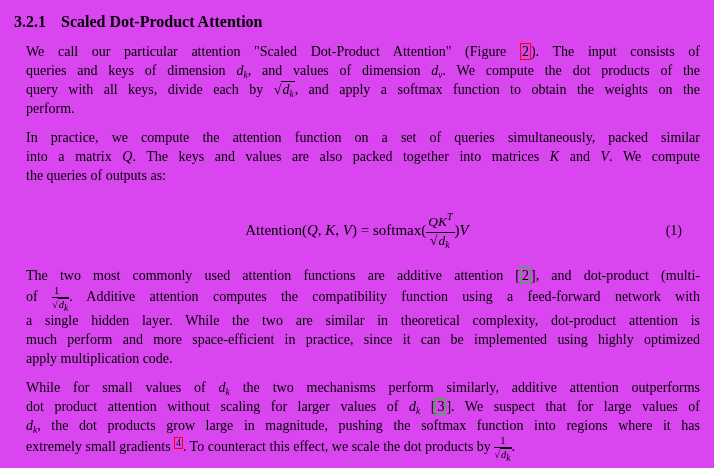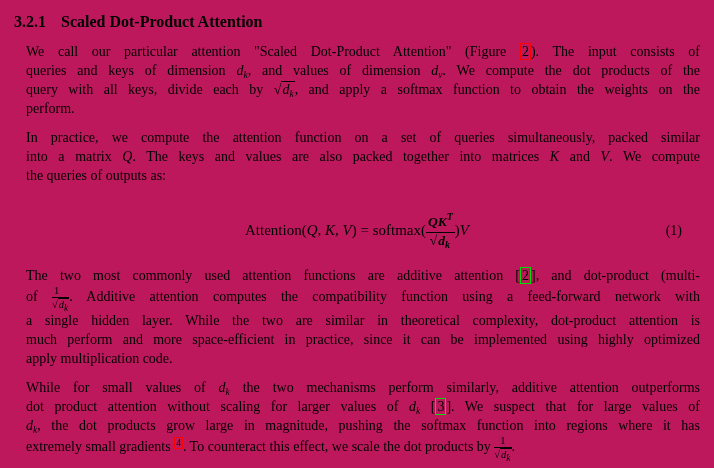--- a/index.html
+++ b/index.html
@@ -1,20 +1,20 @@
 <!DOCTYPE html>
 <html><head>
 <meta charset="utf-8">
 <style>
   html, body { margin: 0; padding: 0; }
   .page {
     position: relative;
     width: 714px;
     height: 468px;
-    background: #be185d;
+    background: #d946ef;
     color: #000000;
     font-family: "Liberation Serif", serif;
     overflow: hidden;
   }
   .inner { padding: 12px 14px 0 14px; }
   .heading {
     font-size: 16px;
     font-weight: bold;
     margin: 0;
     line-height: 20px;
@@ -49,21 +49,21 @@
     cursor: pointer;
   }
   .eq-block {
     position: relative;
     margin-top: 18px;
     padding: 12px 0 8px 0;
     text-align: center;
     font-size: 15px;
     line-height: 1;
   }
-  .eq-body .frac { font-size: 13.5px; font-weight: bold; }
+  .eq-body .frac { font-size: 13.5px; }
   .eq-body .frac .num { padding: 0 2px 2px 2px; }
   .eq-body sup { font-size: 10px; vertical-align: 6px; }
   .eq-body sub { font-size: 10px; }
   .eq-number {
     position: absolute;
     right: 18px;
     top: 50%;
     transform: translateY(-40%);
     font-size: 14px;
   }

